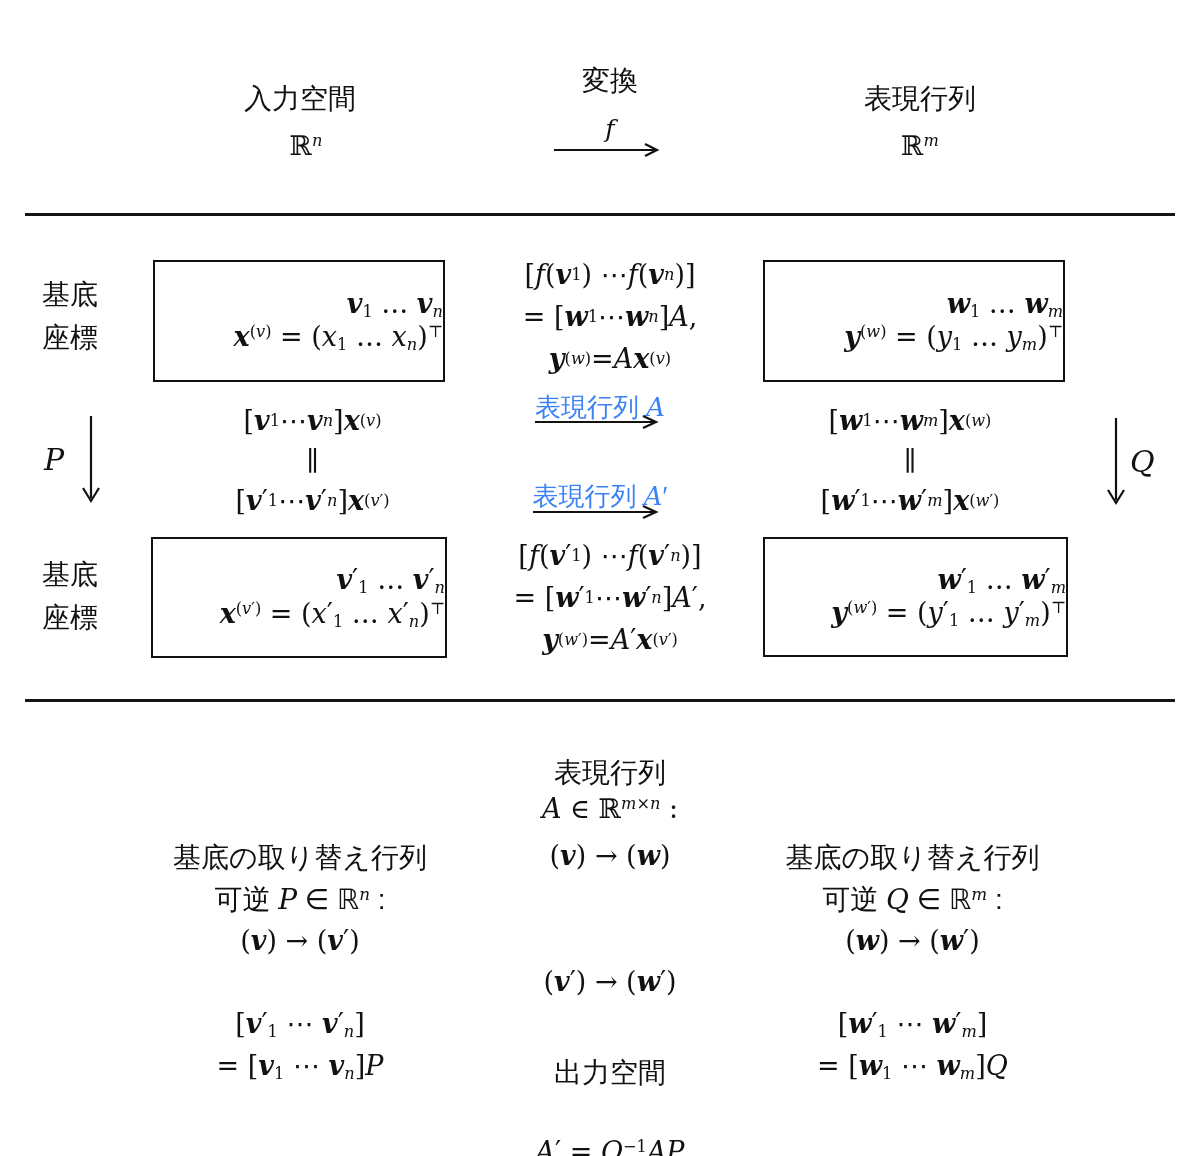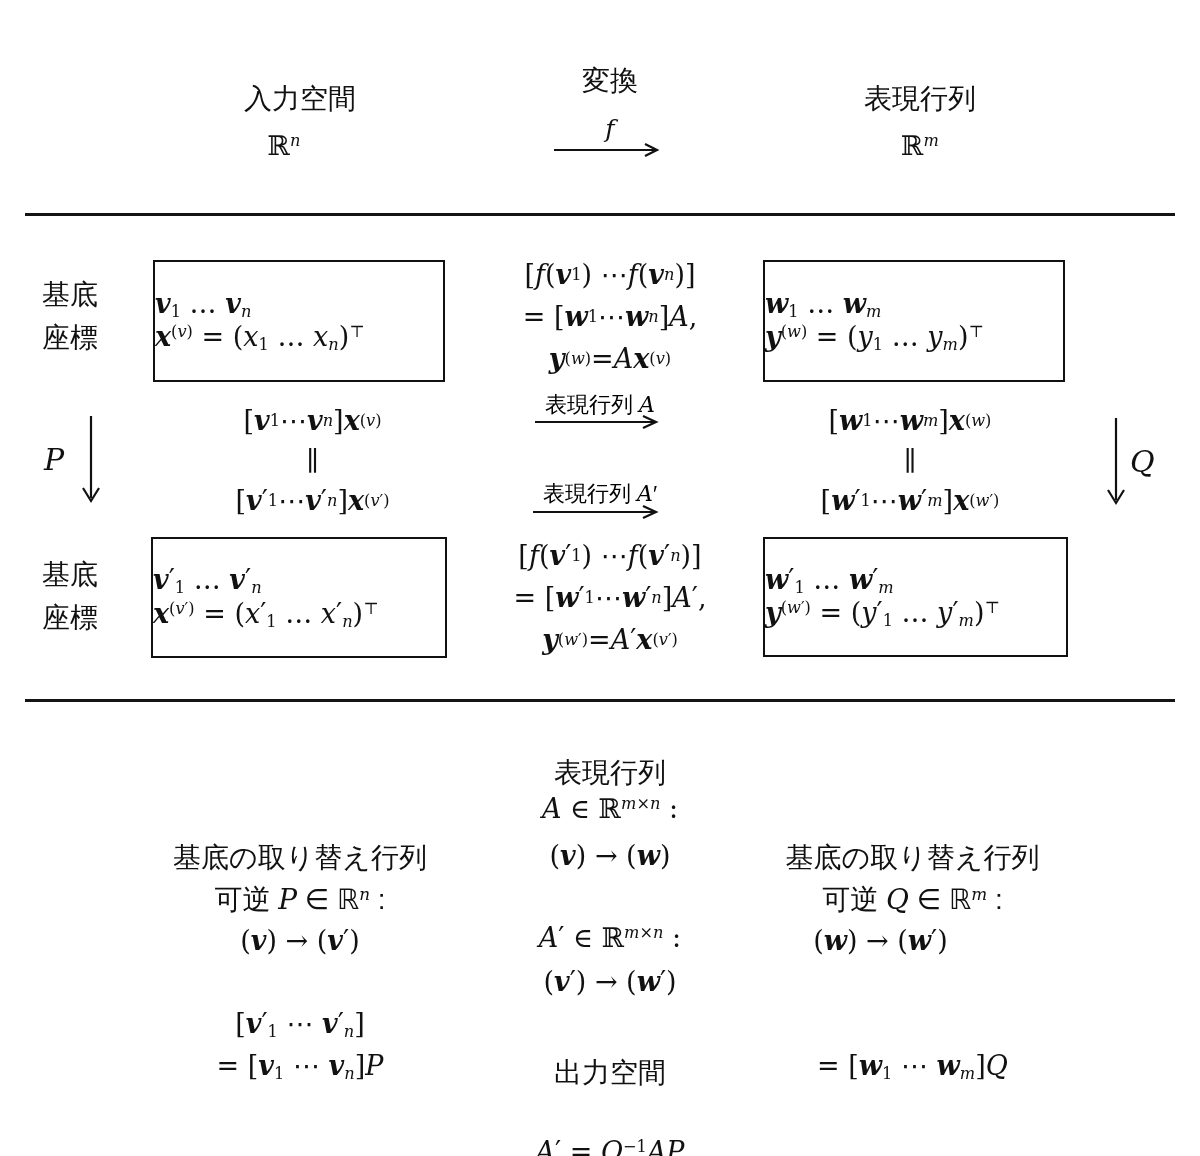--- a/index.html
+++ b/index.html
@@ -2,42 +2,42 @@
 <html><head>
 <meta charset="utf-8">
 <style>
   * { margin:0; padding:0; box-sizing:border-box; }
   html,body { background:#ffffff; }
   #canvas { position:relative; width:1200px; height:1156px; background:#ffffff; color:#111;
             overflow:hidden;margin-top:42px; }
   .abs { position:absolute; }
   .center { text-align:center; }
   .jp   { font-family:"Liberation Sans","DejaVu Sans",sans-serif; font-size:28px; color:#111; }
-  .jps  { font-family:"Liberation Sans","DejaVu Sans",sans-serif; font-size:22px; color:#000000; }
+  .jps  { font-family:"Liberation Sans","DejaVu Sans",sans-serif; font-size:26px; color:#3b82f6; }
   .math { font-family:"DejaVu Serif","DejaVu Sans",serif; font-size:27px; color:#111; }
   .bi { font-style:italic; font-weight:bold; font-family:"DejaVu Serif","DejaVu Sans",serif; }
   .it { font-style:italic; font-family:"DejaVu Serif","DejaVu Sans",serif; }
   sup { font-size:0.6em; vertical-align:0.55em; }
   sub { font-size:0.6em; vertical-align:-0.25em; }
   .hr { position:absolute; height:3px; background:#141414; }
   .box { position:absolute; border:2.5px solid #111; display:flex; flex-direction:column;
-         align-items:flex-start; justify-content:center; }
+         align-items:flex-end; justify-content:center; }
   .lines3 { position:absolute; display:flex; flex-direction:column; }
   .lines3 > div { height:42px; display:flex; align-items:center; justify-content:center; }
   .stack  { position:absolute; display:flex; flex-direction:column; }
   .stack > div { height:40px; display:flex; align-items:center; justify-content:center; }
   svg { display:block; }
 </style>
 </head>
 <body>
 
 <div id="canvas">
 
   <div class="abs jp center" style="left:130px;top:38px;width:340px">入力空間</div>
-  <div class="abs math center" style="left:114px;top:88px;width:340px">ℝ<sup><span class="it">n</span></sup></div>
+  <div class="abs math center" style="left:136px;top:88px;width:340px">ℝ<sup><span class="it">n</span></sup></div>
 
   <div class="abs jp center" style="left:460px;top:20px;width:300px">変換</div>
   <div class="abs math center" style="left:460px;top:72px;width:300px;font-size:25px"><span class="it">f</span></div>
   <span class="abs" style="left:552px;top:100px">
     <svg width="112" height="16" viewBox="0 0 112 16">
       <path d="M2 8 H103" stroke="#111" stroke-width="2.2" fill="none"></path>
       <path d="M93 2 L105 8 L93 14" stroke="#111" stroke-width="2.2" fill="none"></path>
     </svg>
   </span>
 
@@ -126,30 +126,30 @@
   <div class="box" style="left:763px;top:495px;width:305px;height:120px">
     <div class="math"><span class="bi">w</span>′<sub>1</sub> … <span class="bi">w</span>′<sub><span class="it">m</span></sub></div>
     <div class="math"><span class="bi">y</span><sup>(<span class="it">w</span>′)</sup> = (<span class="it">y</span>′<sub>1</sub> … <span class="it">y</span>′<sub><span class="it">m</span></sub>)<sup>⊤</sup></div>
   </div>
 
   <div class="hr" style="left:25px;top:657px;width:1150px"></div>
 
   <div class="abs jp center" style="left:460px;top:712px;width:300px">表現行列</div>
   <div class="abs math center" style="left:460px;top:751px;width:300px"><span class="it">A</span> ∈ ℝ<sup><span class="it">m</span>×<span class="it">n</span></sup> :</div>
   <div class="abs math center" style="left:460px;top:798px;width:300px">(<span class="bi">v</span>) → (<span class="bi">w</span>)</div>
-  <div class="abs math center" style="left:460px;top:880px;width:300px"><span class="it">A</span>′ ∈ ℝ<sup><span class="it">m</span>×<span class="it">n</span></sup> :</div>
   <div class="abs math center" style="left:460px;top:924px;width:300px">(<span class="bi">v</span>′) → (<span class="bi">w</span>′)</div>
 
   <div class="abs jp center" style="left:130px;top:797px;width:340px">基底の取り替え行列</div>
   <div class="abs jp center" style="left:130px;top:839px;width:340px">可逆 <span class="it">P</span> ∈ ℝ<sup><span class="it">n</span></sup> :</div>
   <div class="abs math center" style="left:130px;top:883px;width:340px">(<span class="bi">v</span>) → (<span class="bi">v</span>′)</div>
   <div class="abs math center" style="left:130px;top:966px;width:340px">[<span class="bi">v</span>′<sub>1</sub> ⋯ <span class="bi">v</span>′<sub><span class="it">n</span></sub>]</div>
   <div class="abs math center" style="left:130px;top:1008px;width:340px">= [<span class="bi">v</span><sub>1</sub> ⋯ <span class="bi">v</span><sub><span class="it">n</span></sub>]<span class="it">P</span></div>
 
   <div class="abs jp center" style="left:740px;top:797px;width:345px">基底の取り替え行列</div>
   <div class="abs jp center" style="left:740px;top:839px;width:345px">可逆 <span class="it">Q</span> ∈ ℝ<sup><span class="it">m</span></sup> :</div>
-  <div class="abs math center" style="left:708px;top:883px;width:345px">(<span class="bi">w</span>) → (<span class="bi">w</span>′)</div>
+  <div class="abs math center" style="left:740px;top:883px;width:345px">(<span class="bi">w</span>) → (<span class="bi">w</span>′)</div>
+  <div class="abs math center" style="left:740px;top:966px;width:345px">[<span class="bi">w</span>′<sub>1</sub> ⋯ <span class="bi">w</span>′<sub><span class="it">m</span></sub>]</div>
   <div class="abs math center" style="left:740px;top:1008px;width:345px">= [<span class="bi">w</span><sub>1</sub> ⋯ <span class="bi">w</span><sub><span class="it">m</span></sub>]<span class="it">Q</span></div>
 
   <div class="abs jp center" style="left:460px;top:1012px;width:300px">出力空間</div>
   <div class="abs math center" style="left:460px;top:1094px;width:300px"><span class="it">A</span>′ = <span class="it">Q</span><sup>−1</sup><span class="it">AP</span></div>
 
 </div>
 
 </body></html>

